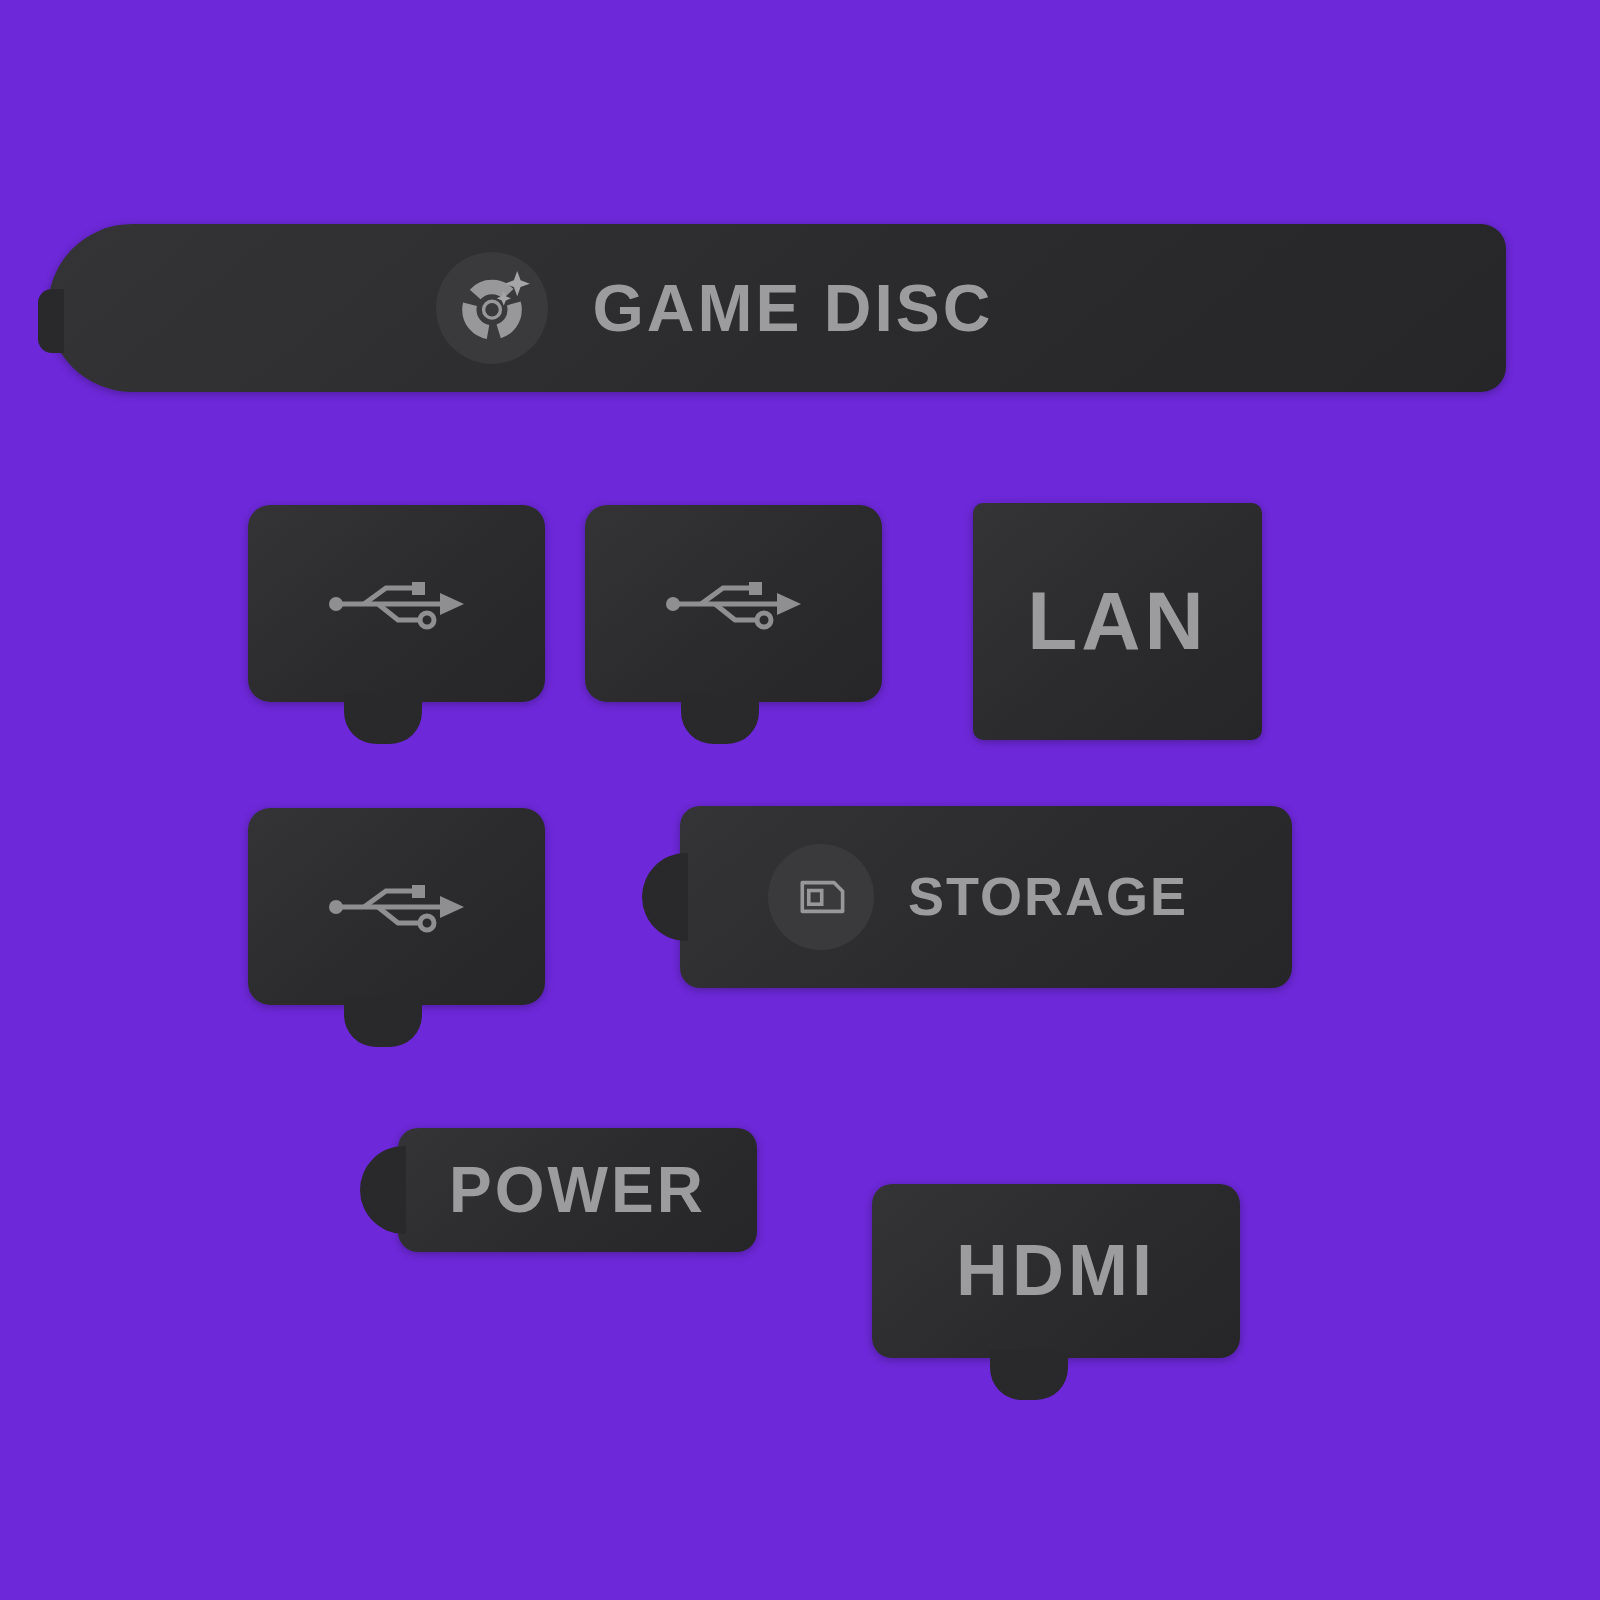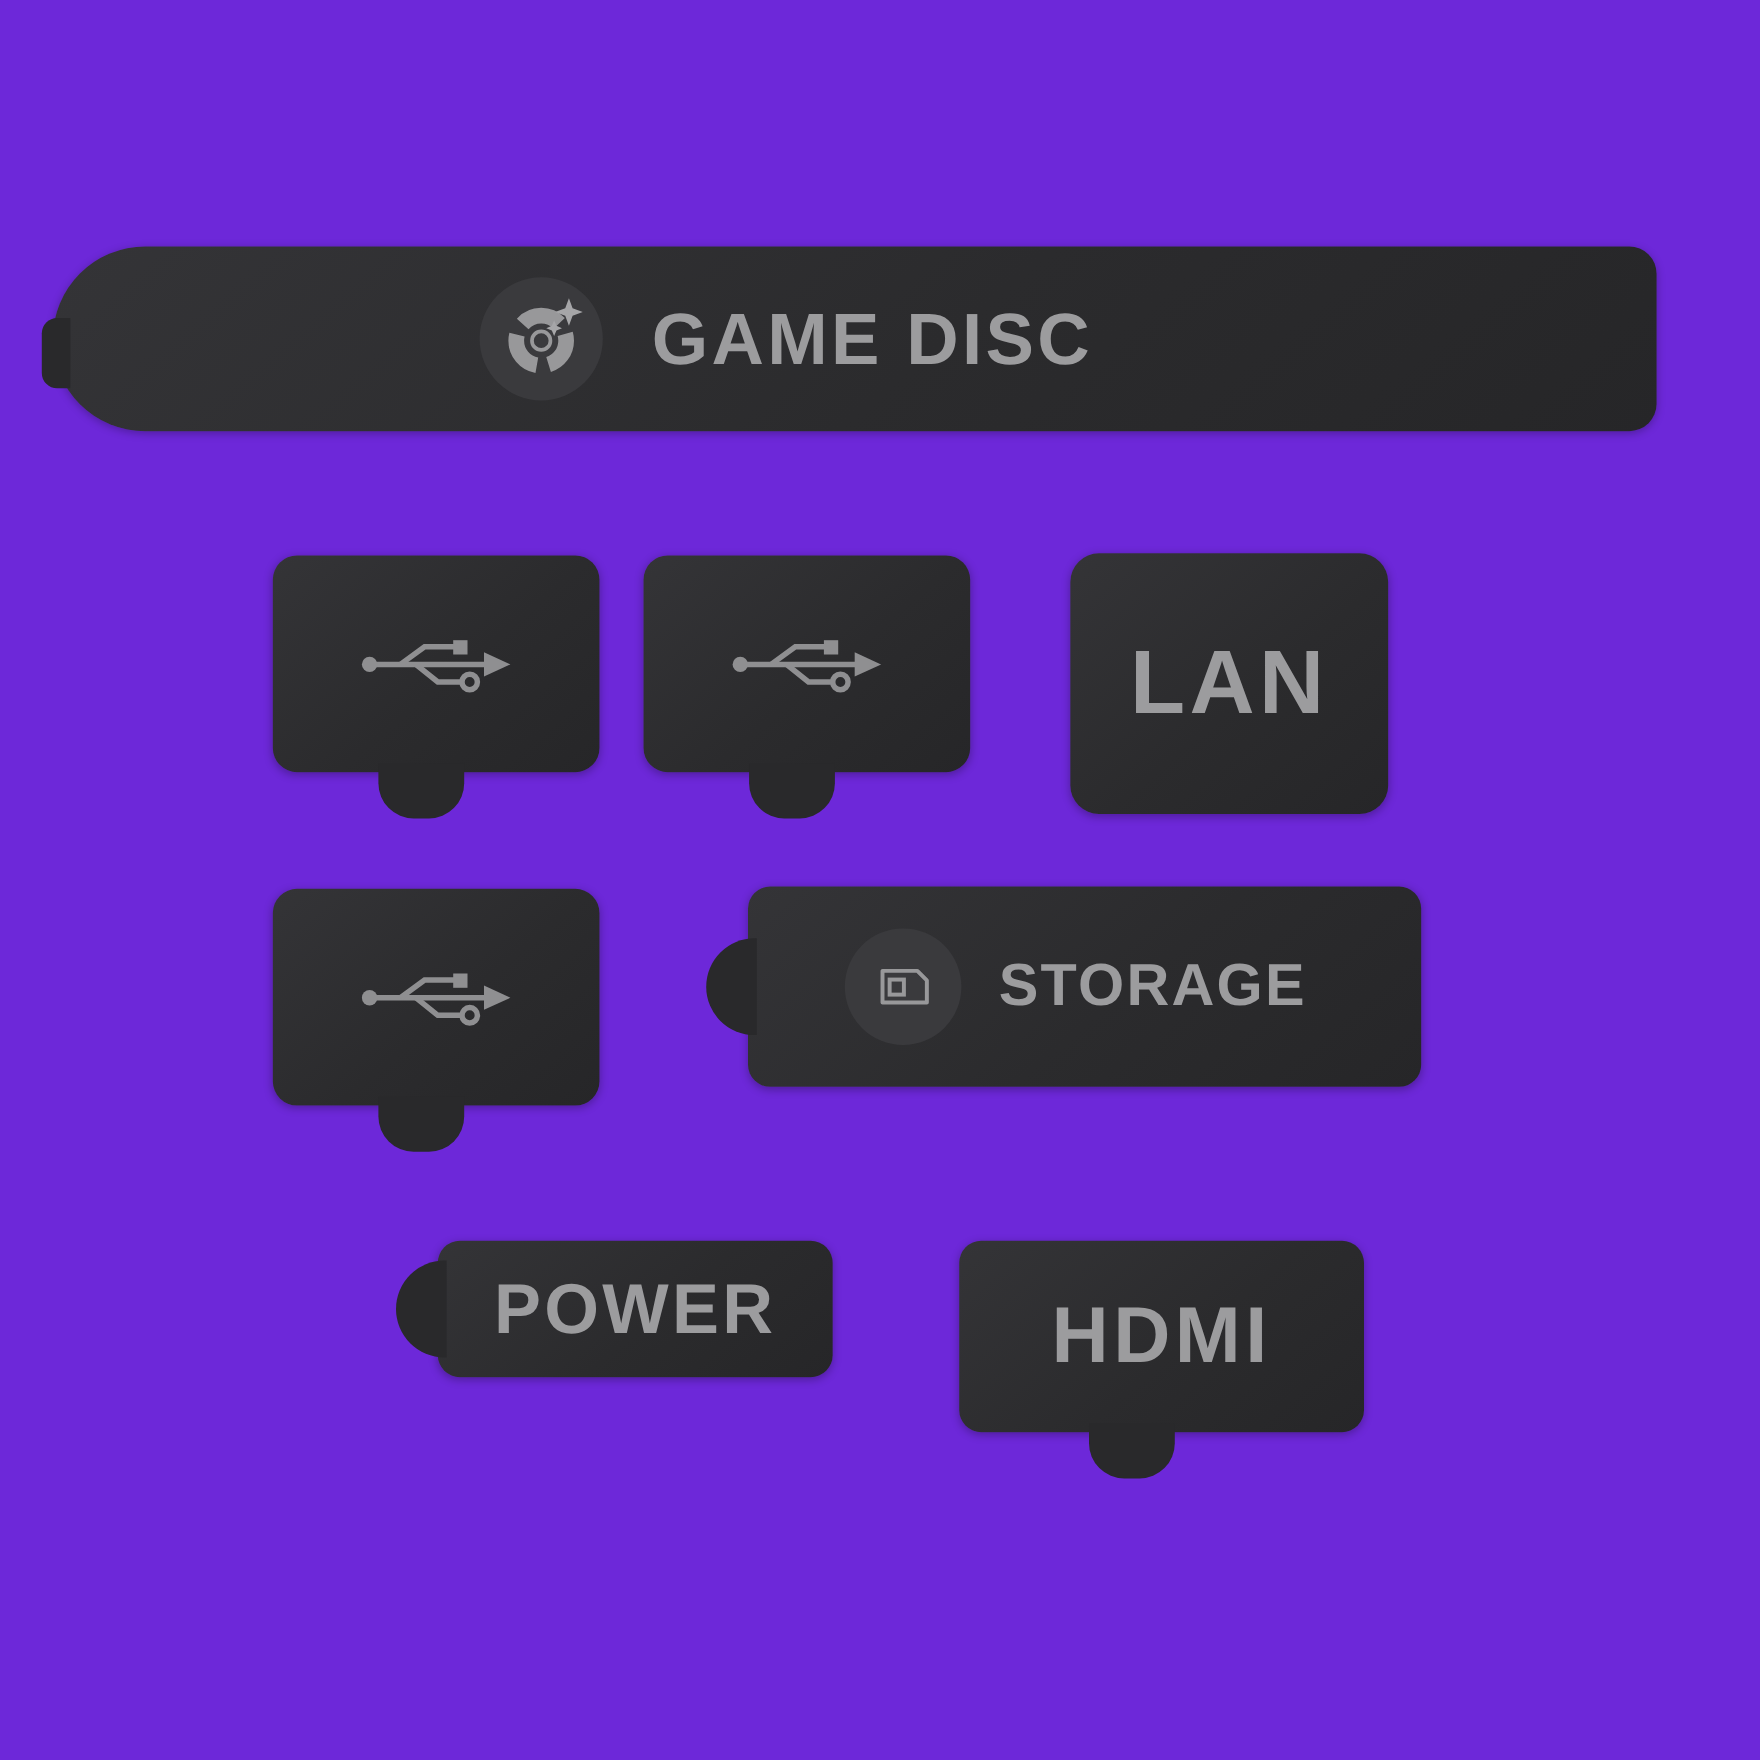--- a/index.html
+++ b/index.html
@@ -57,31 +57,31 @@
     justify-content: center;
     flex: 0 0 auto;
   }
   .icon-circle.disc { width: 112px; height: 112px; }
   .icon-circle.storage { width: 106px; height: 106px; }
   
   #usb-1 { left: 248px; top: 505px; width: 297px; height: 197px; }
   #usb-2 { left: 585px; top: 505px; width: 297px; height: 197px; }
   #usb-3 { left: 248px; top: 808px; width: 297px; height: 197px; }
   
-  #lan { left: 973px; top: 503px; width: 289px; height: 237px; border-radius: 26px; }
+  #lan { left: 973px; top: 503px; width: 289px; height: 237px; border-radius: 10px; }
   #lan .plug-label { font-size: 82px; letter-spacing: 4px; }
   
   #storage { left: 680px; top: 806px; width: 612px; height: 182px; border-radius: 20px; }
   #storage .content { display: flex; align-items: center; gap: 34px; transform: translateX(-8px); }
   #storage .plug-label { font-size: 54px; letter-spacing: 2px; }
   
   #power { left: 398px; top: 1128px; width: 359px; height: 124px; border-radius: 20px; }
   #power .plug-label { font-size: 64px; }
   
-  #hdmi { left: 872px; top: 1128px; width: 368px; height: 174px; border-radius: 20px; }
+  #hdmi { left: 872px; top: 1184px; width: 368px; height: 174px; border-radius: 20px; }
   #hdmi .plug-label { font-size: 72px; letter-spacing: 4px; }
   
   .tab-bottom {
     position: absolute;
     bottom: -42px;
     width: 78px; height: 50px;
     background: #29292b;
     border-radius: 0 0 32px 32px;
   }
   #usb-1 .tab-bottom, #usb-2 .tab-bottom, #usb-3 .tab-bottom { left: 96px; }

